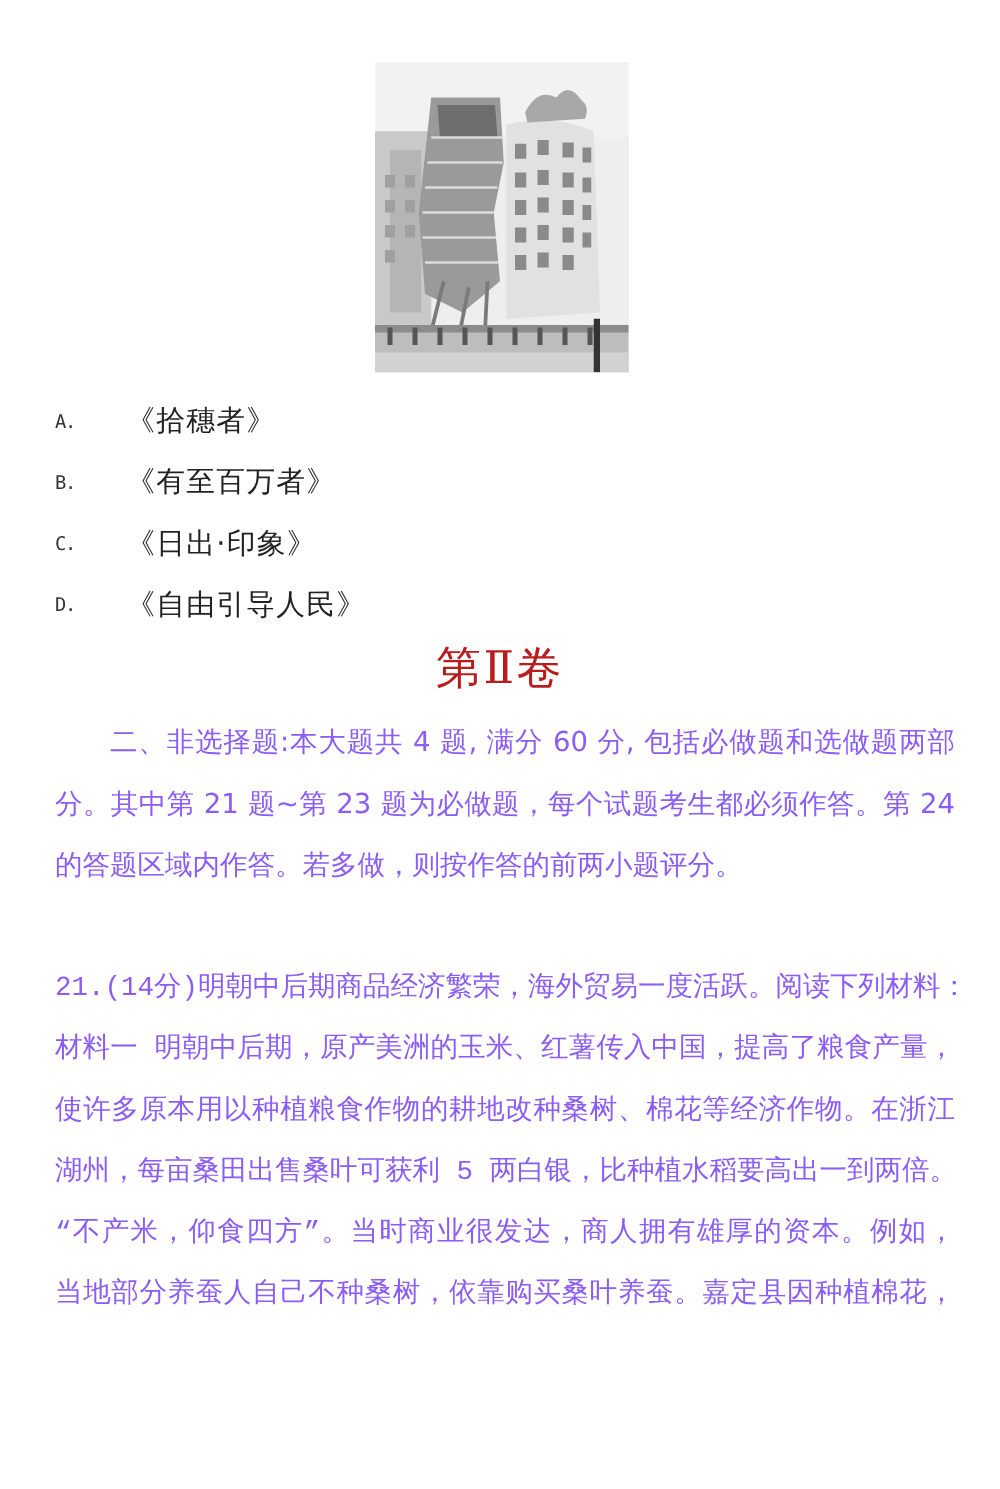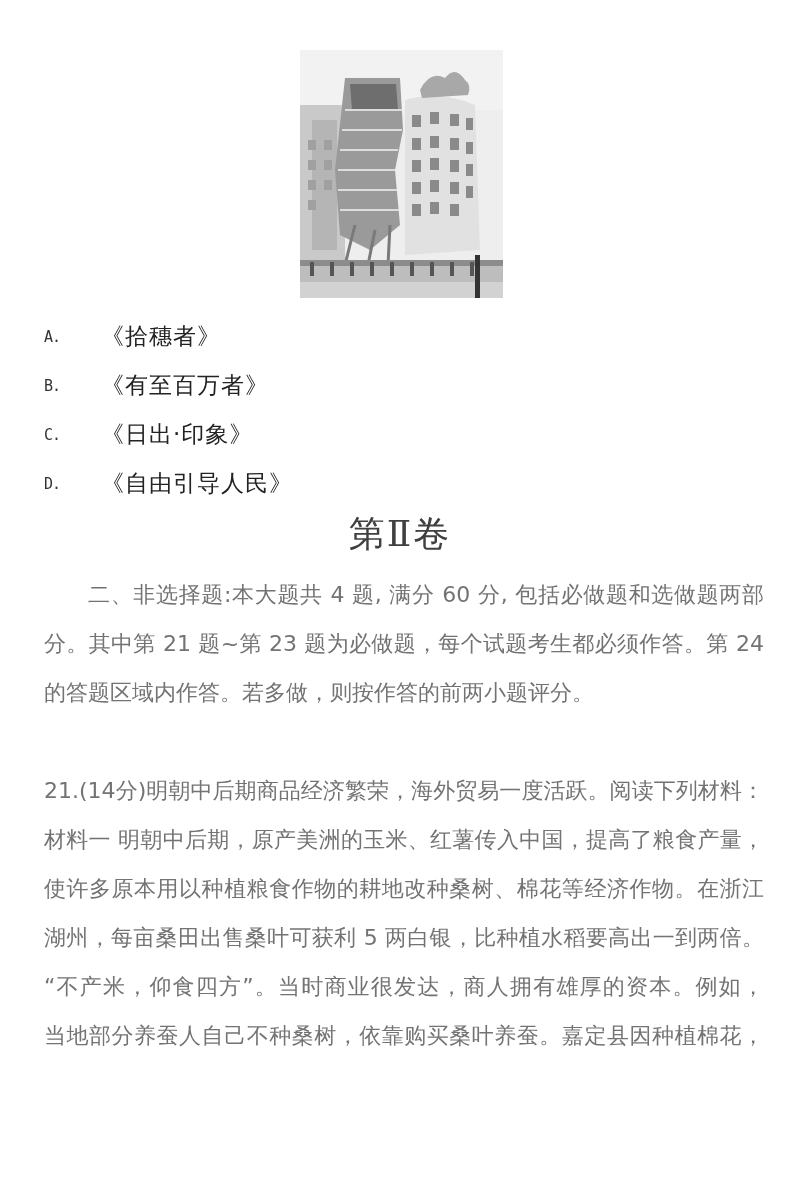--- a/index.html
+++ b/index.html
@@ -19,34 +19,34 @@
     }
     .option .letter {
       font-family: "DejaVu Sans Mono", "Liberation Mono", monospace;
       font-size: 15px; color: #333; margin-right: 2px; letter-spacing: -1px;
     }
     .option .title { font-family: "DejaVu Sans", sans-serif; letter-spacing: 1px; margin-left: 39px; }
 
     .section-title {
       position: absolute; left: 0; width: 800px; top: 510px;
       text-align: center; font-family: "DejaVu Serif", "Liberation Serif", serif;
-      font-size: 36px; color: #404040; letter-spacing: 2px;
+      font-size: 36px; color: #b91c1c; letter-spacing: 2px;
     }
 
     .para {
       position: absolute; left: 44px; width: 720px;
-      font-size: 22px; line-height: 49px; color: #737373;
+      font-size: 22px; line-height: 49px; color: #8b5cf6;
       text-align: justify; text-align-last: justify;
     }
     .para .line { display: block; white-space: nowrap; text-align: justify; text-align-last: justify; }
     .para .line.last { text-align-last: left; }
     .para .line.indent { padding-left: 44px; }
 
     .intro { top: 570px; }
-    .q21 { top: 766px; }
+    .q21 { top: 766px; font-family: Liberation Mono, monospace; }
   </style>
 </head>
 <body>
 
 <div class="photo">
   <svg viewBox="0 0 203 248" preserveAspectRatio="none">
     <rect x="0" y="0" width="203" height="248" fill="#eeeeee"></rect>
 
     <rect x="0" y="0" width="203" height="60" fill="#f2f2f2"></rect>
 

